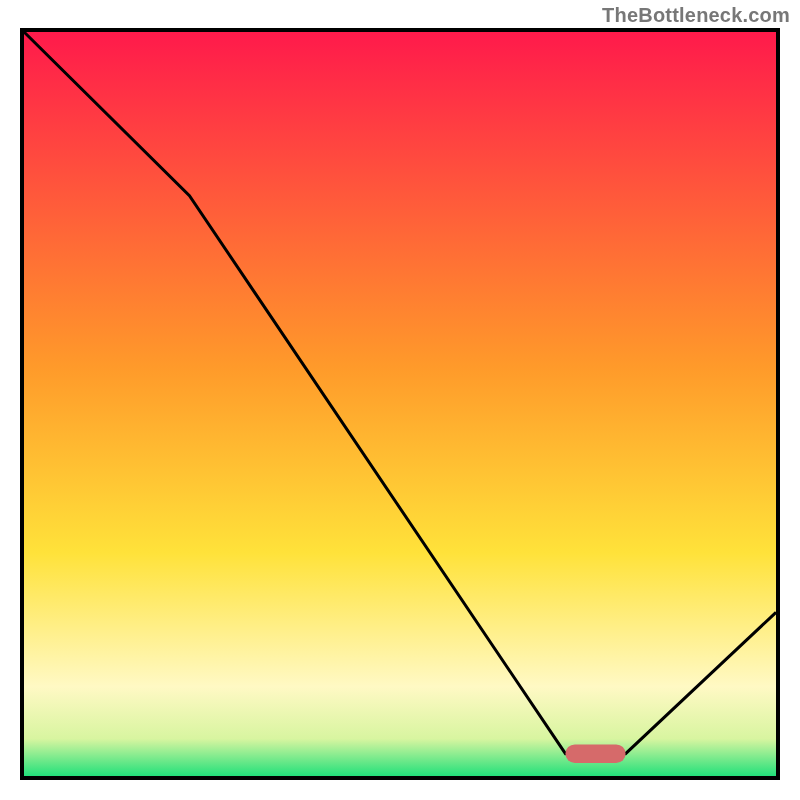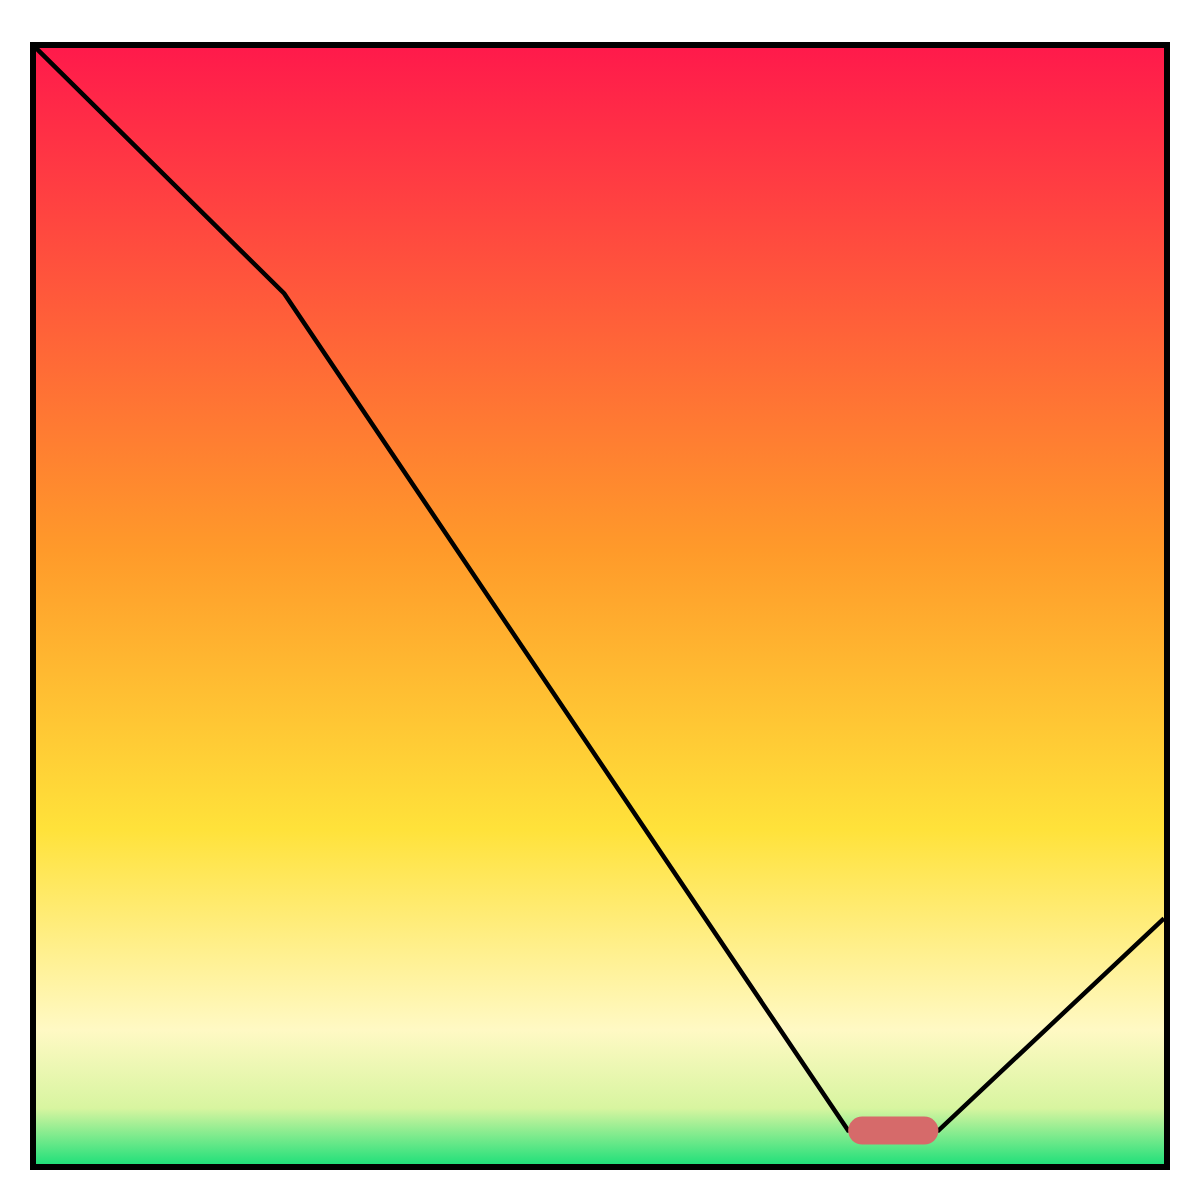--- a/index.html
+++ b/index.html
@@ -35,20 +35,21 @@
   svg.plot {
     display: block;
     width: 100%;
     height: 100%;
   }
 </style>
 </head>
 <body>
 
 <div class="container">
+  <div class="watermark">TheBottleneck.com</div>
 
   <div class="plot-frame">
     <svg class="plot" viewBox="0 0 100 100" preserveAspectRatio="none">
       <defs>
         <linearGradient id="bg-grad" x1="0" y1="0" x2="0" y2="1">
 
         <stop offset="0%" stop-color="#ff1a4b"></stop>
             <stop offset="45%" stop-color="#ff9a2a"></stop>
             <stop offset="70%" stop-color="#ffe23a"></stop>
             <stop offset="88%" stop-color="#fff9c4"></stop>

